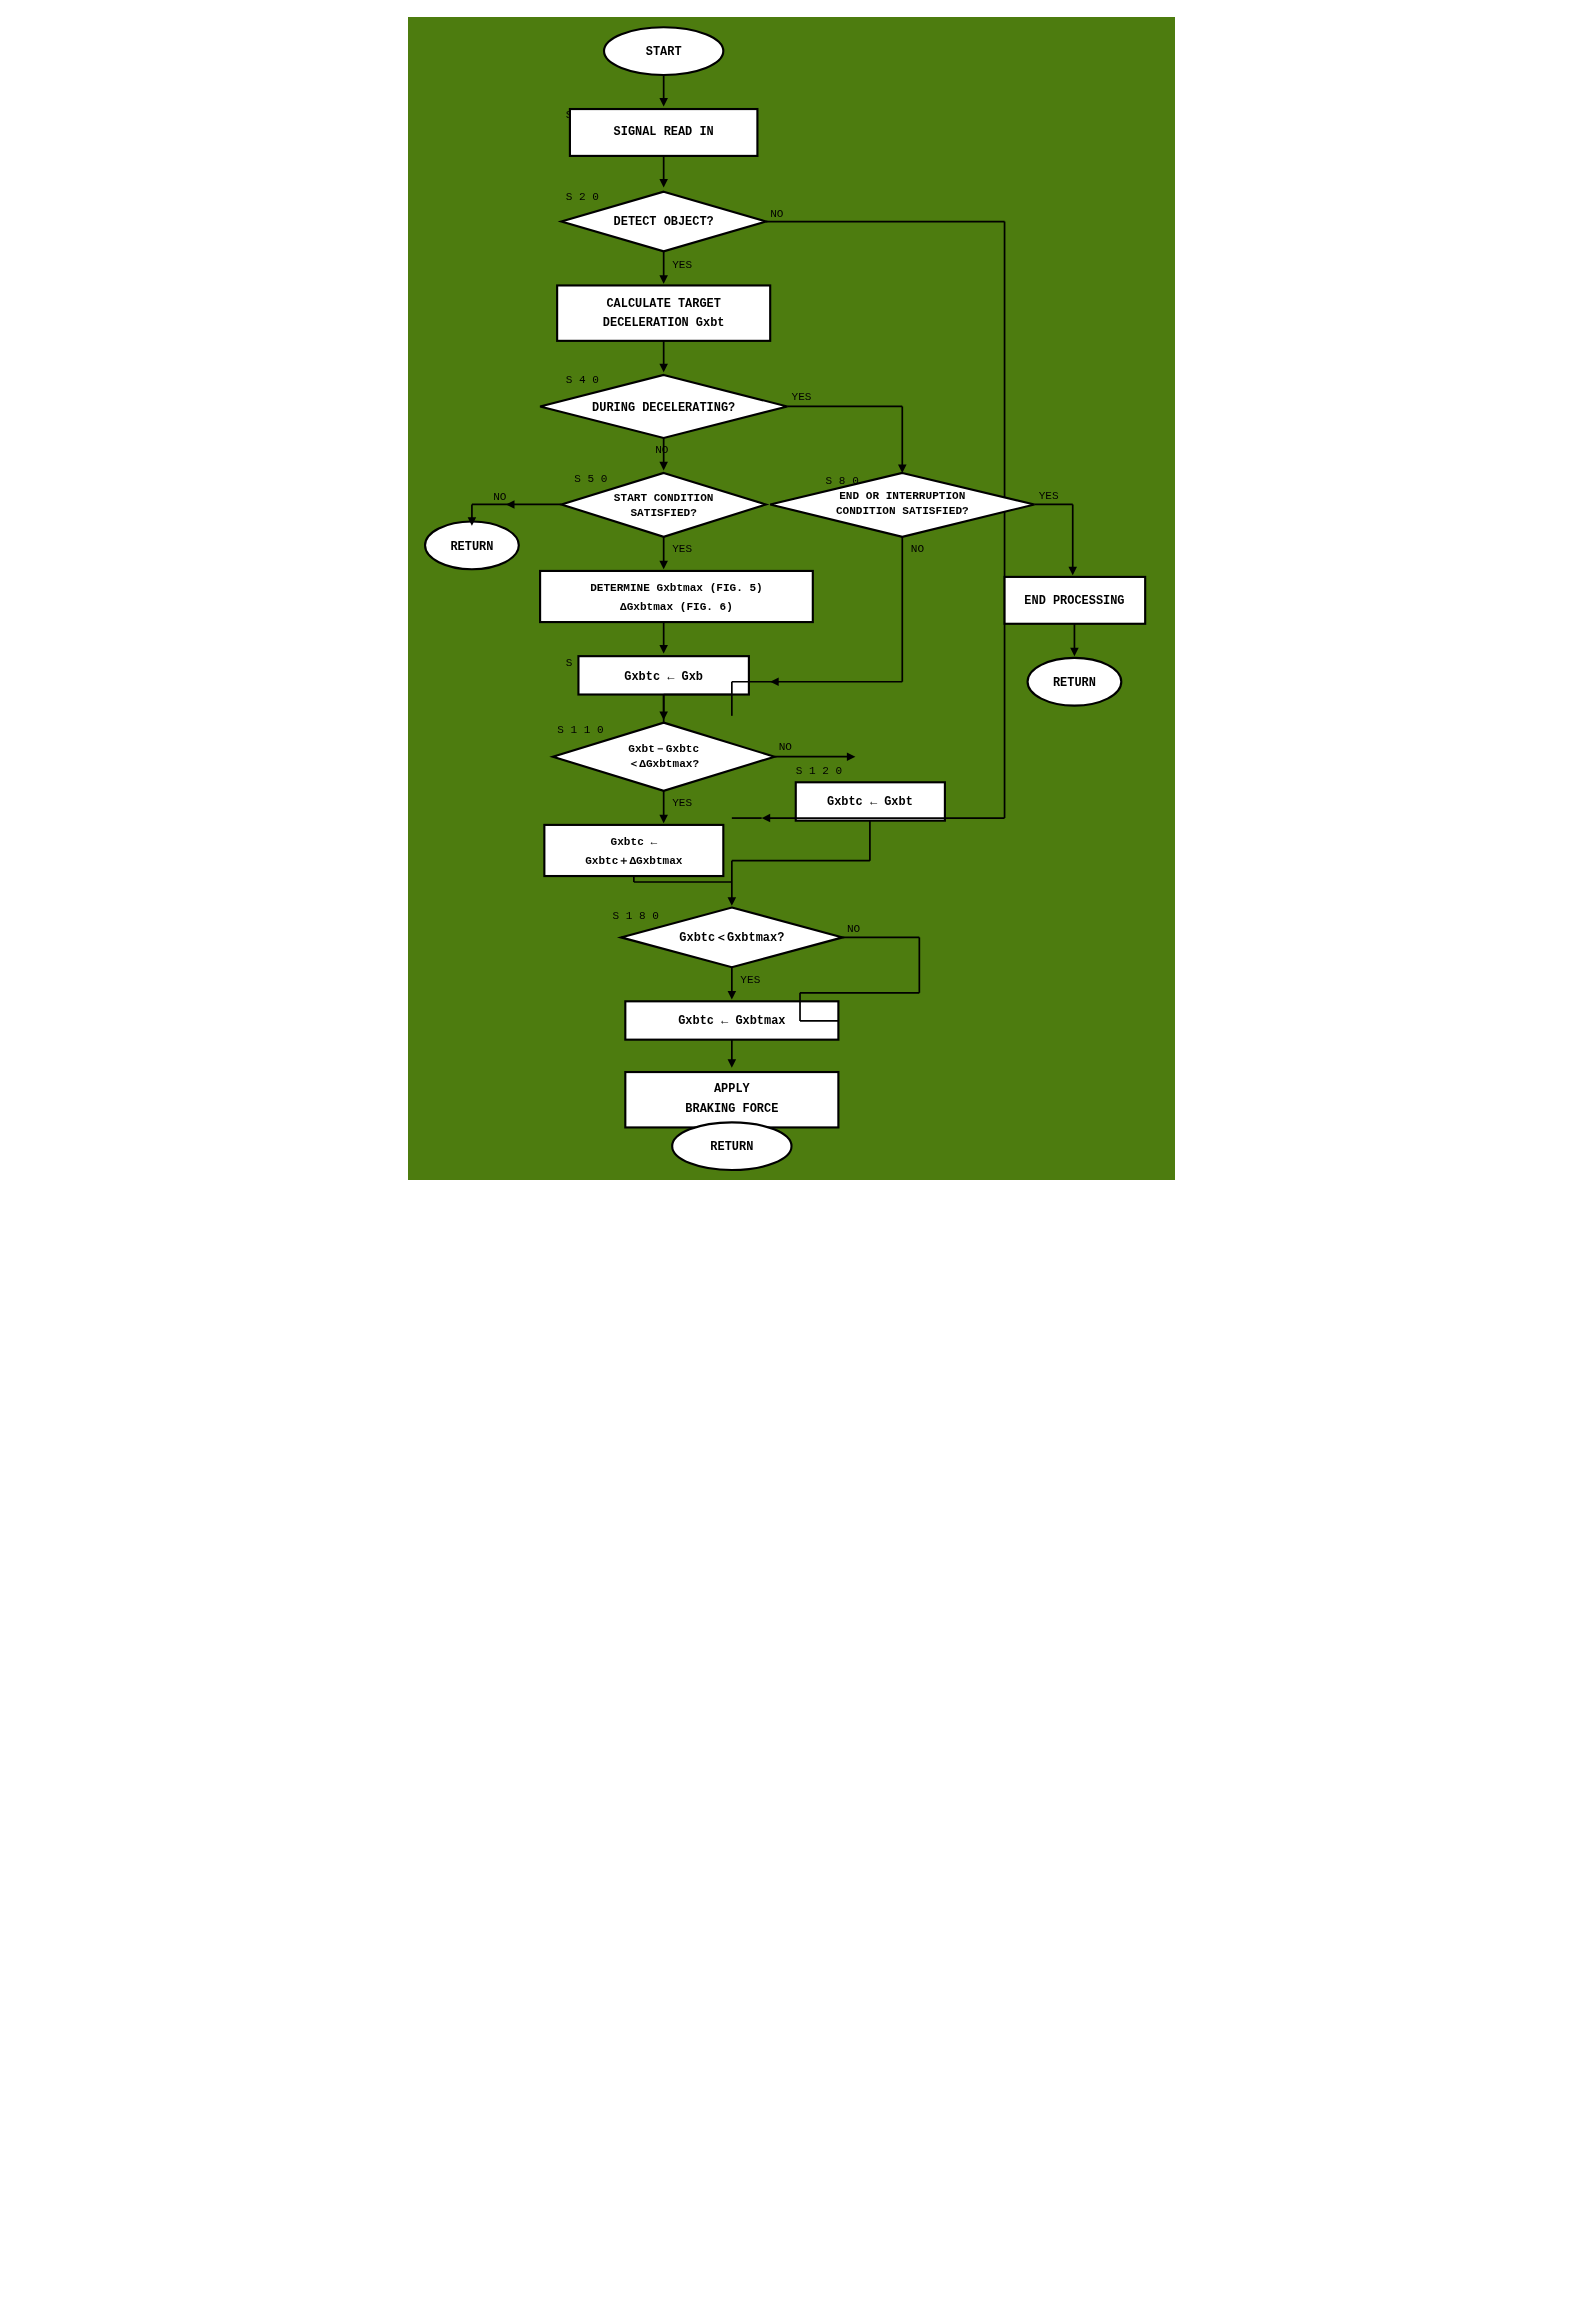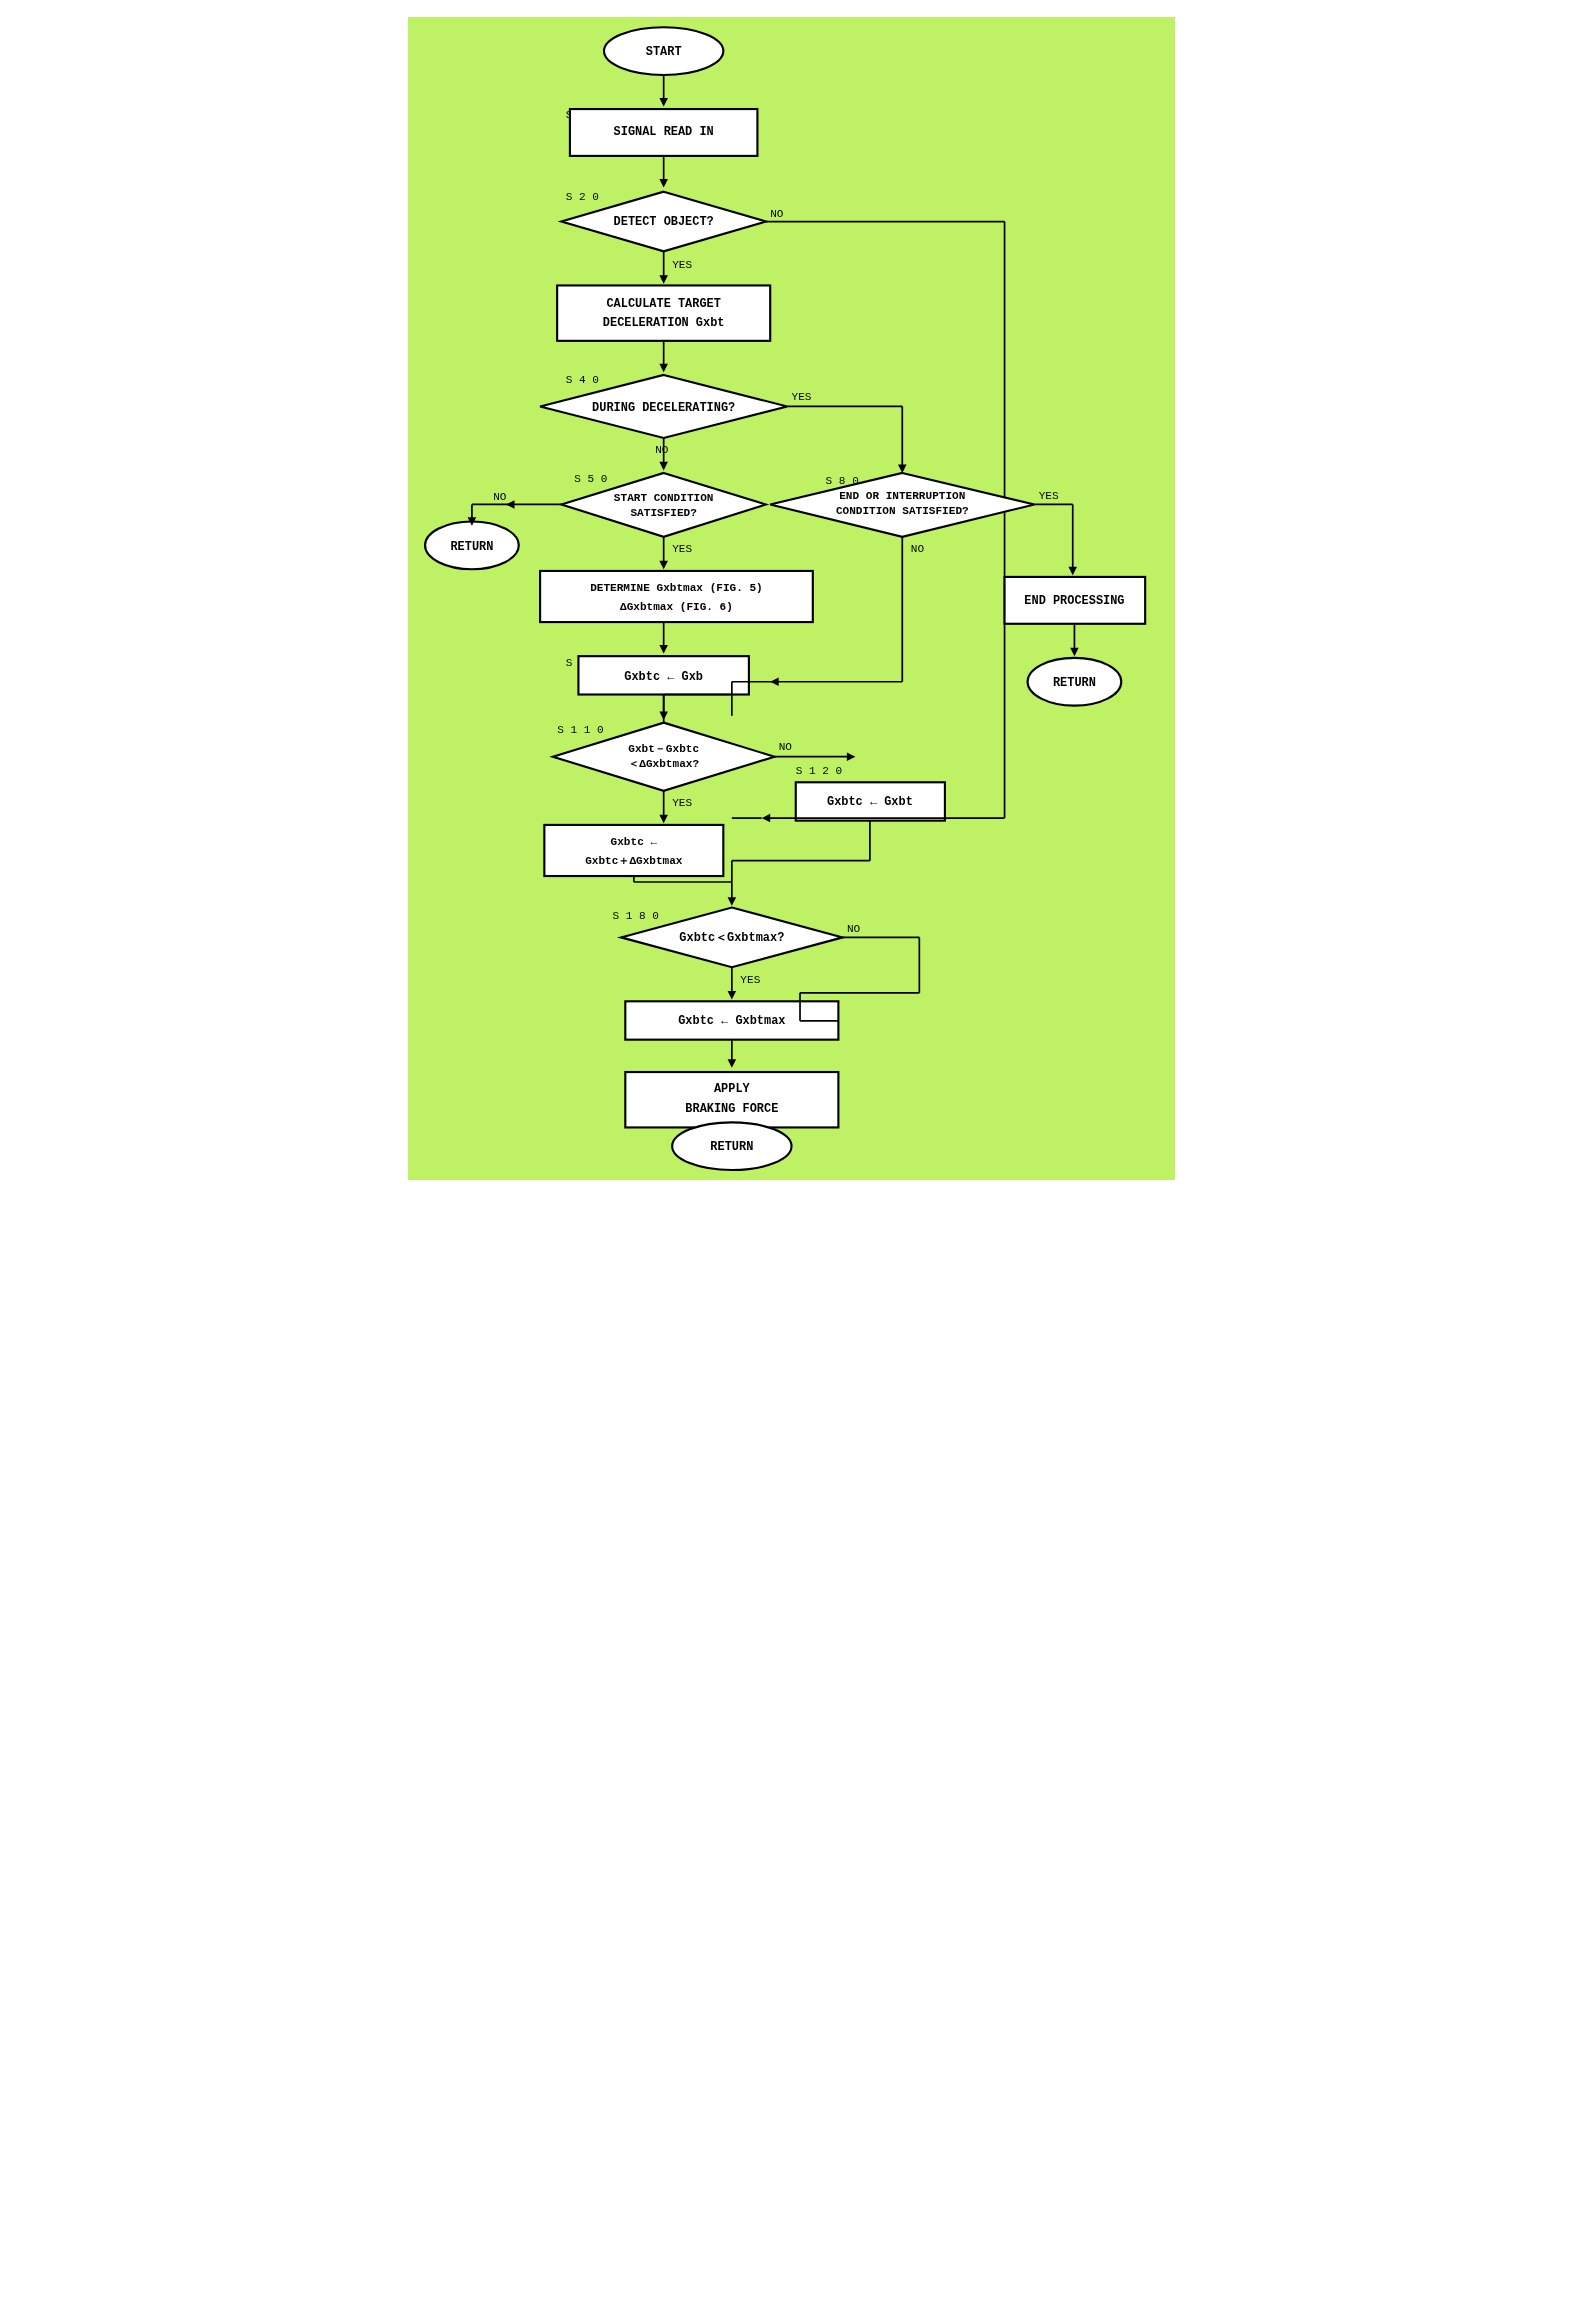--- a/index.html
+++ b/index.html
@@ -8,21 +8,21 @@
       font-family: 'Courier New', Courier, monospace;
       display: flex;
       justify-content: center;
       align-items: flex-start;
       min-height: 100vh;
       padding: 17px;
     }
     .diagram-container {
       width: 767px;
       position: relative;
-      background: #bef264;
+      background: #4d7c0f;
     }
     svg {
       width: 100%;
       height: auto;
     }
     .flowchart-text {
       font-family: 'Courier New', Courier, monospace;
       font-size: 14px;
       font-weight: bold;
       fill: #000;

